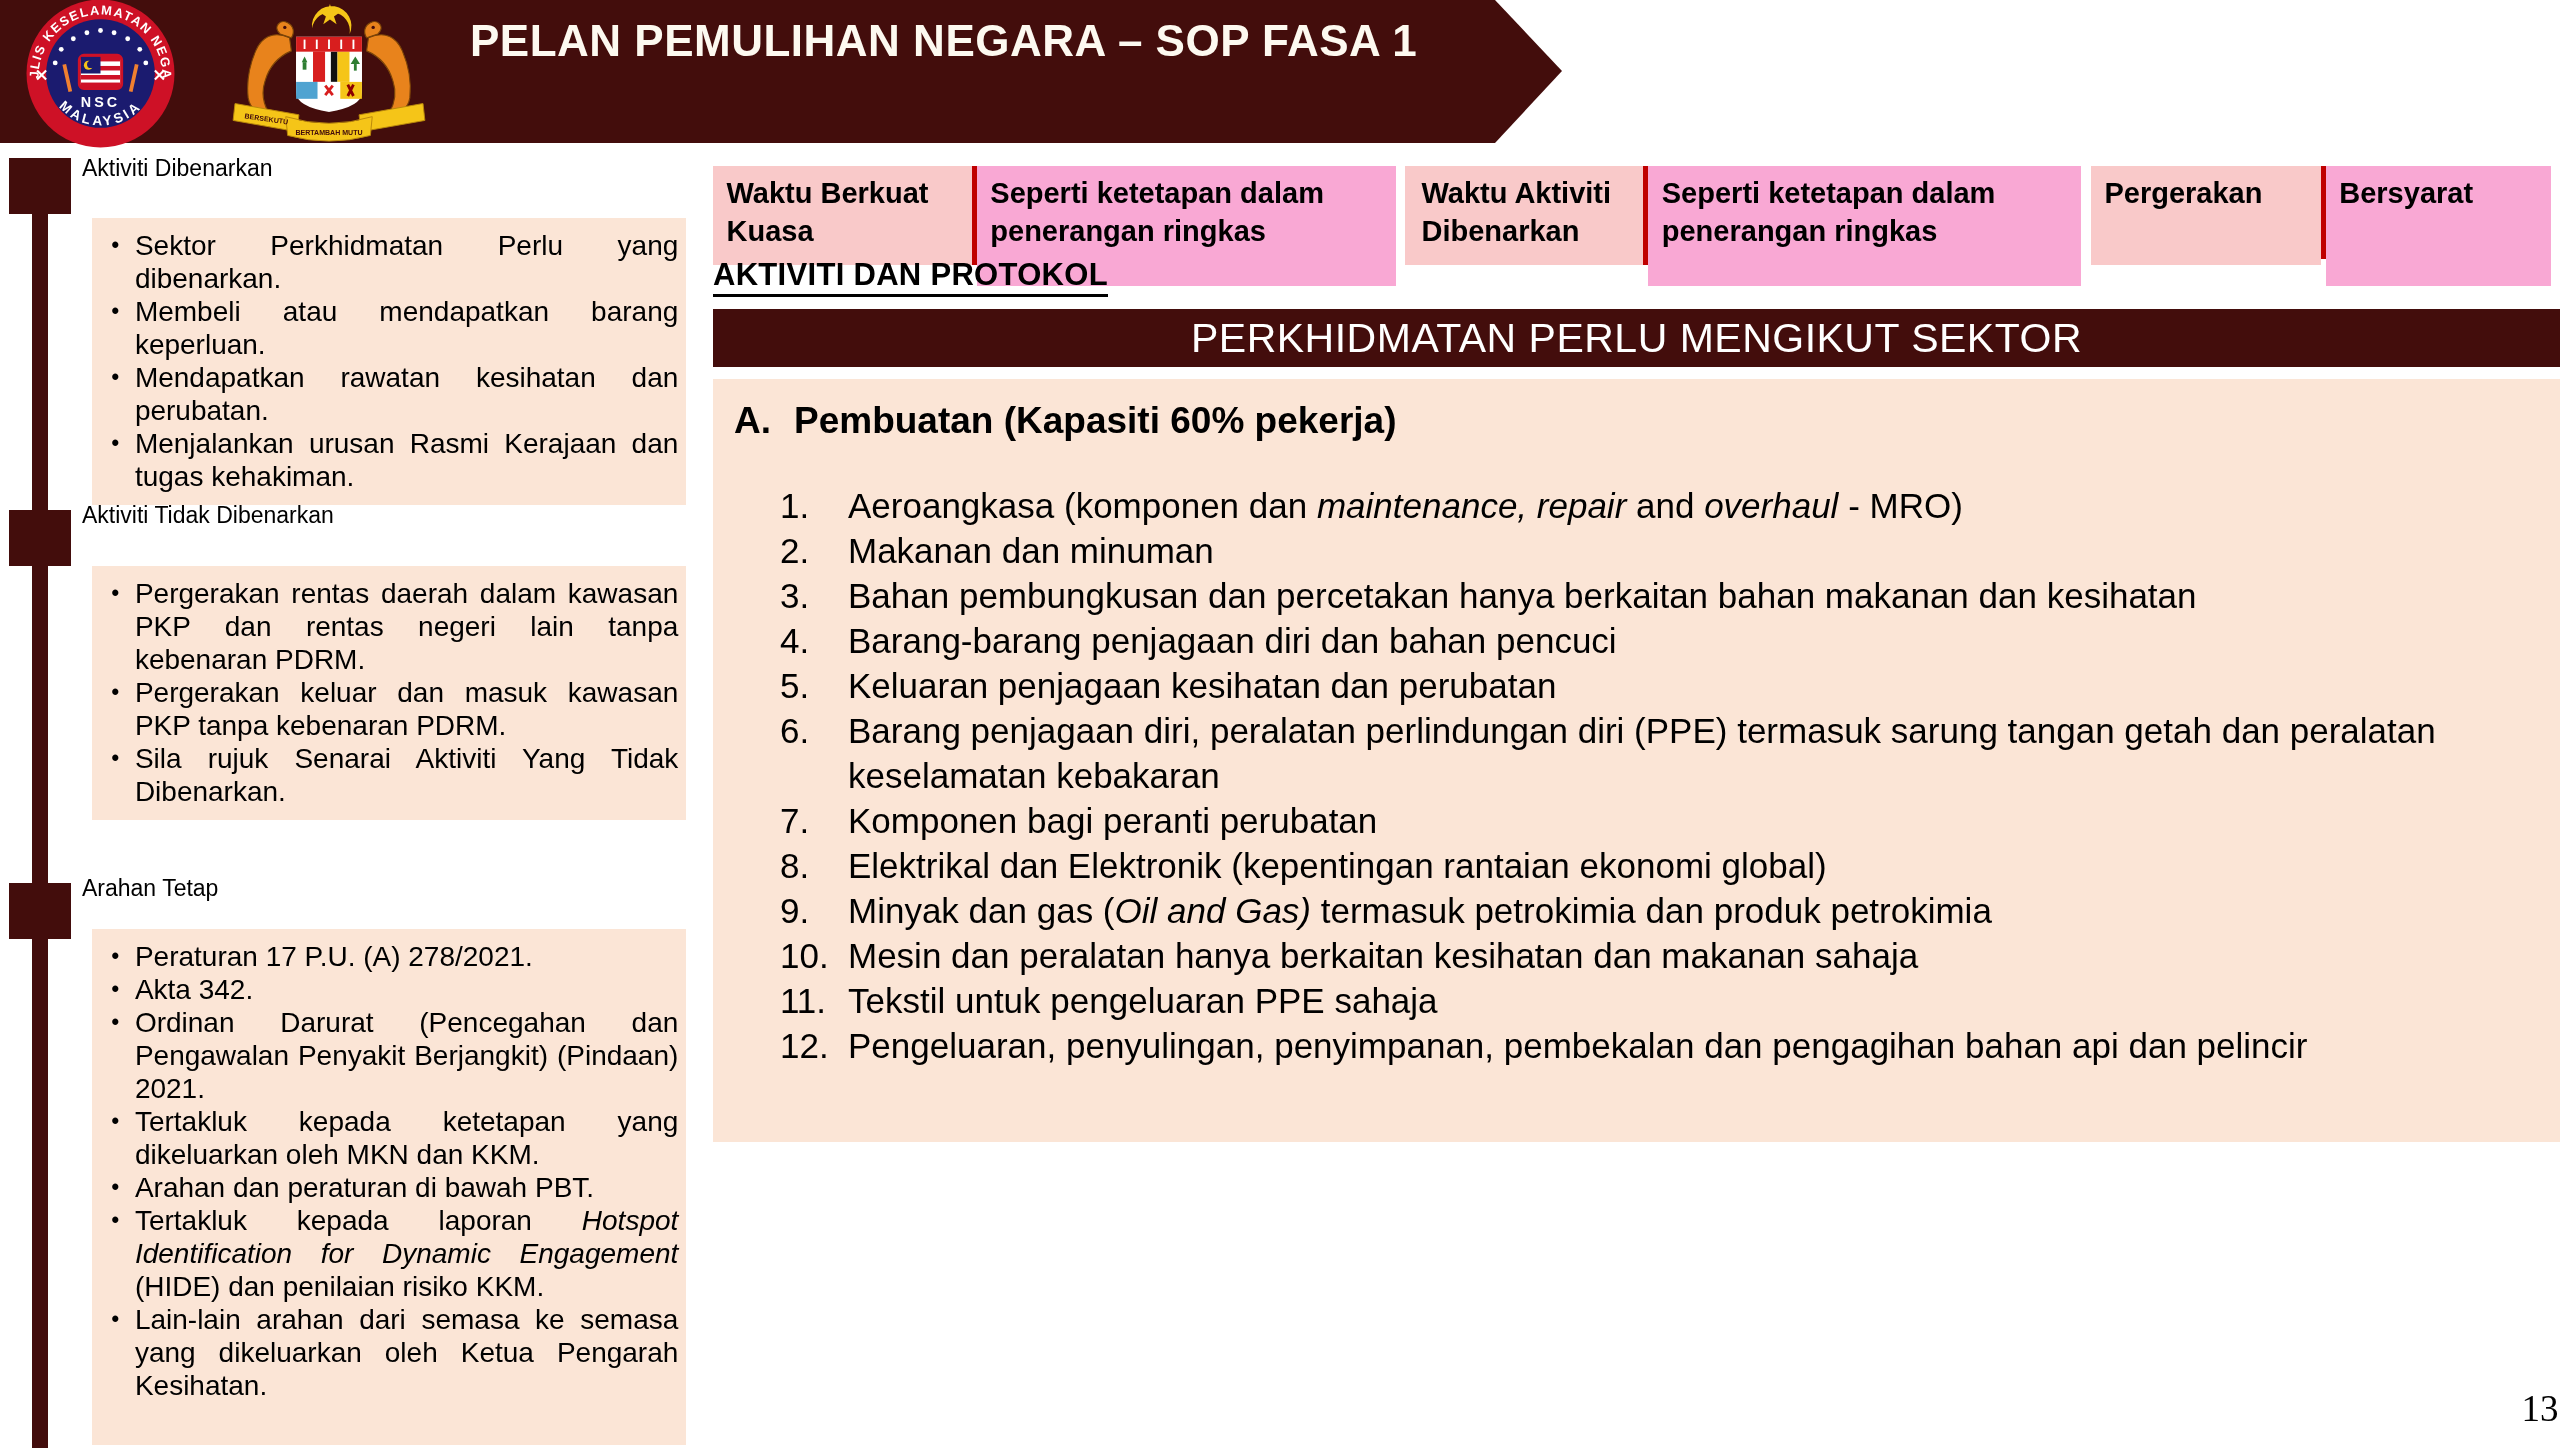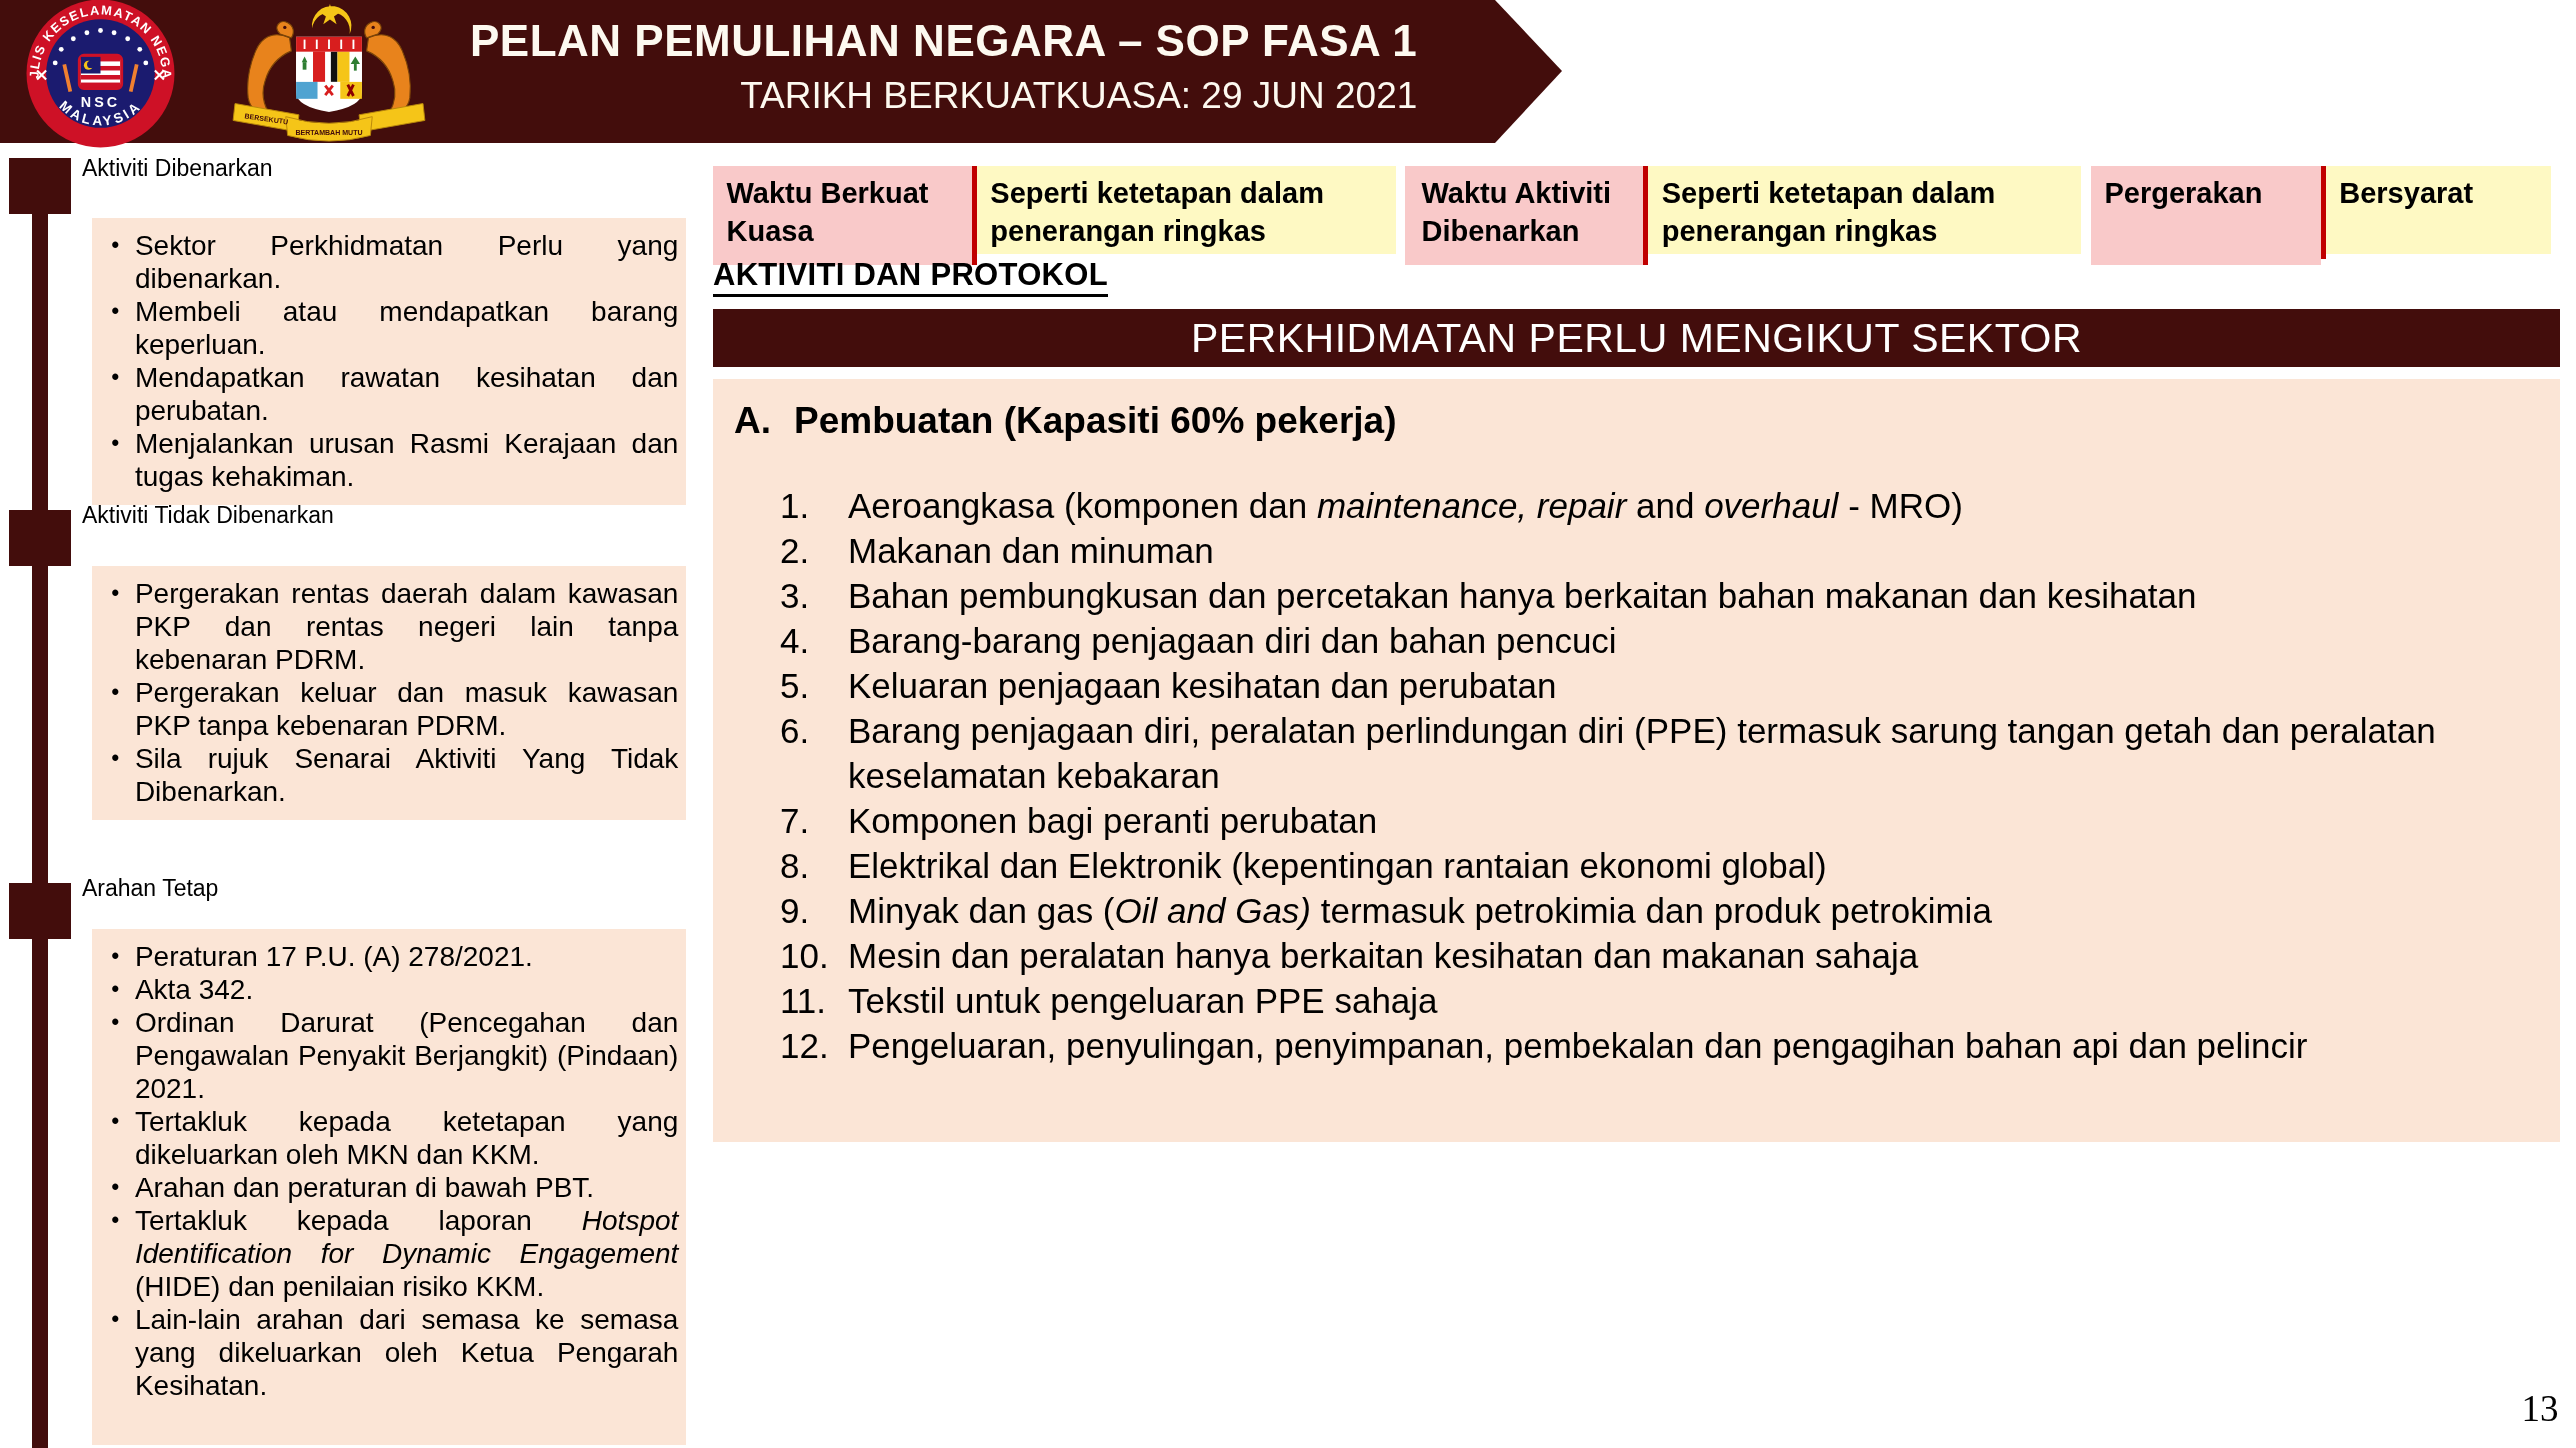--- a/index.html
+++ b/index.html
@@ -28,21 +28,21 @@
   .sb-box.b1{top:218px;} .sb-box.b2{top:566px;} .sb-box.b3{top:929px;min-height:516px;}
   .blist{margin:0;padding:0;list-style:none;}
   .blist li{display:flex;font-size:28px;line-height:33px;}
   .blist .dot{flex:none;width:39px;text-align:center;font-size:23px;}
   .blist .btext{flex:1;text-align:justify;}
 
   
   .info-row{position:absolute;left:713px;top:150px;width:1847px;height:99px;display:flex;align-items:stretch;margin-top:16px;}
   .cell{box-sizing:border-box;padding:7.7px 13.5px 0 13.5px;font-weight:bold;font-size:29px;line-height:38px;}
   .cell.pink{background:#F9C9C9;}
-  .cell.peach{background:#fef9c3;height:88px;}
+  .cell.peach{background:#f9a8d4;height:120px;}
   .vr{flex:none;width:4.8px;background:#C00000;height:93px;}
   .vr.tall{height:99px;}
   .grp-gap{flex:none;width:9.7px;background:#ffffff;}
   .w1{flex:none;width:259px;} .w2{flex:none;width:419px;} .w3{flex:none;width:238px;padding-left:16px;}
   .w4{flex:none;width:433px;} .w5{flex:none;width:230px;} .w6{flex:none;width:225px;}
 
   
   .section-label{position:absolute;left:713px;top:257px;font-size:31px;font-weight:bold;
                  border-bottom:3.9px solid #000;padding-bottom:1px;letter-spacing:0.3px;}
   .sector-bar{position:absolute;left:713px;top:309px;width:1847px;height:58px;background:#430D0C;
@@ -173,21 +173,20 @@
         <path d="M162 120 L230 108 L232 126 L164 138 Z" fill="#F5C518" stroke="#B8860B" stroke-width="1"></path>
         <path d="M84 122 Q130 136 176 122 L174 142 Q130 154 86 142 Z" fill="#F5C518" stroke="#B8860B" stroke-width="1"></path>
         <text x="63" y="127" text-anchor="middle" font-size="7.5" font-weight="bold" fill="#430D0C" transform="rotate(8 63 127)">BERSEKUTU</text>
         <text x="130" y="141" text-anchor="middle" font-size="7.5" font-weight="bold" fill="#430D0C">BERTAMBAH MUTU</text>
       </g>
     </svg>
   </div>
 
   <div class="banner-titles">
     <div class="banner-title">PELAN PEMULIHAN NEGARA – SOP FASA 1</div>
-    <div class="banner-subtitle">TARIKH BERKUATKUASA: 29 JUN 2021</div>
   </div>
 
   <div class="tl-bar"></div>
   <div class="tl-sq s1"></div>
   <div class="tl-sq s2"></div>
   <div class="tl-sq s3"></div>
 
   <div class="sb-head h1">Aktiviti Dibenarkan</div>
   <div class="sb-box b1">
     <ul class="blist">

